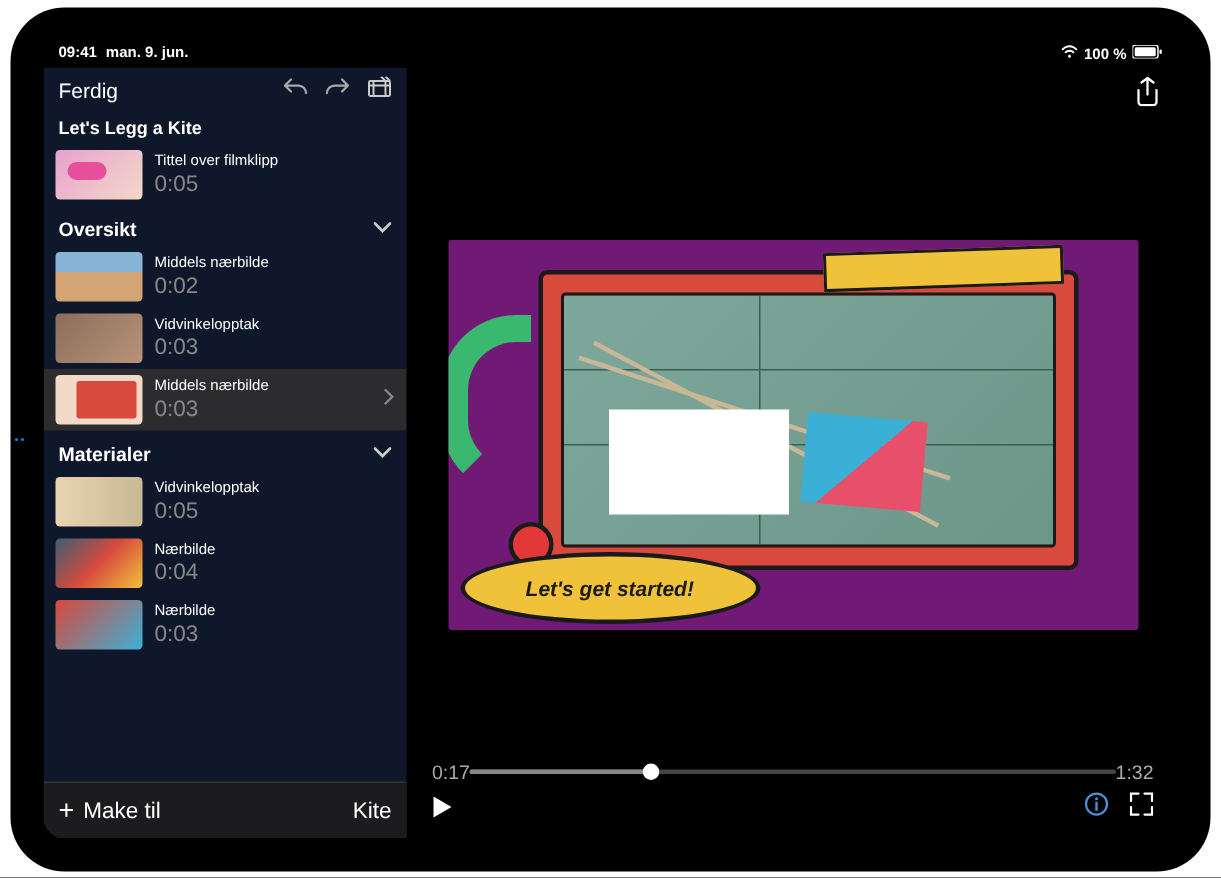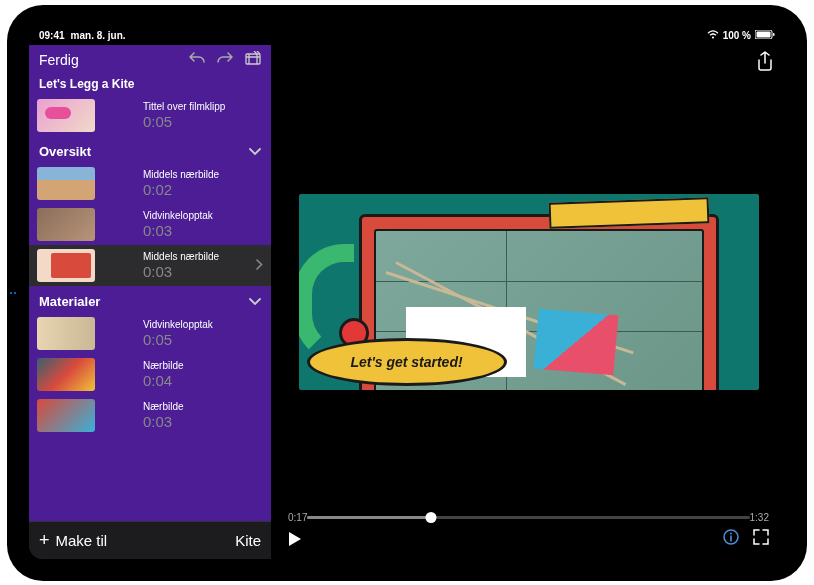--- a/index.html
+++ b/index.html
@@ -27,21 +27,21 @@
 .status-bar {
   height: 18px;
   display: flex; justify-content: space-between; align-items: center;
   padding: 0 10px; font-size: 10px; font-weight: 600;
 }
 .status-left { display:flex; gap:6px }
 .status-right { display:flex; gap:4px; align-items:flex-end }
 .wifi-icon svg, .battery-icon { display:inline-block }
 .app { flex:1; display:flex; overflow:hidden }
 .sidebar {
-  width: 243px; background:#4c1d95;
+  width: 243px; background:#0f172a;
   display:flex; flex-direction:column;
   border-right:1px solid #000;
 }
 .sidebar-top {
   display:flex; justify-content:space-between; align-items:center;
   padding:6px 10px;
 }
 .done-btn { font-size:14px; font-weight:400; color:#fff }
 .top-icons { display:flex; gap:12px; align-items:center }
 .top-icons span { color:#ccc }
@@ -50,26 +50,26 @@
 .clip-row {
   display:flex; align-items:center; gap:8px;
   padding:4px 8px;
 }
 .clip-row.selected { background:#2c2c2e }
 .thumb {
   width:58px; height:33px; border-radius:3px;
   background:#333; flex-shrink:0; overflow:hidden;
   position:relative;
 }
-.clip-meta { flex:1;margin-left:40px; }
+.clip-meta { flex:1; }
 .clip-name { font-size:10px; color:#fff; line-height:1.2 }
 .clip-time { font-size:15px; color:#888 }
 .chev { color:#888; font-size:10px }
 .section-header {
-  display:flex; justify-content:space-between; align-items:flex-end;
+  display:flex; justify-content:space-between; align-items:flex-start;
   padding:8px 10px 4px;
 }
 .section-header .title { font-size:13px; font-weight:600 }
 .section-header .chev { font-size:12px }
 .sidebar-bottom {
   display:flex; justify-content:space-between; align-items:center;
   padding:8px 10px; border-top:1px solid #333;
   background:#1c1c1e;
 }
 .add-btn { display:flex; align-items:center; gap:6px; font-size:15px }
@@ -79,22 +79,22 @@
 .main { flex:1; background:#000; display:flex; flex-direction:column; }
 .main-top {
   display:flex; justify-content:flex-end; padding:6px 12px;
 }
 .main-top span svg { display:block }
 .preview-wrap {
   flex:1; display:flex; align-items:center; justify-content:center;
   padding:10px;
 }
 .preview {
-  width: 460px; height: 196px;
-  background:#0f766e;
+  width: 460px; height: 260px;
+  background:#701a75;
   border-radius:2px;
   position:relative; overflow:hidden;
 }
 .frame {
   position:absolute; left:60px; top:20px;
   width:360px; height:200px;
   background:#d84a3c;
   border:3px solid #1a1a1a;
   border-radius:6px;
 }
@@ -126,21 +126,21 @@
   background:#e23838; border:3px solid #1a1a1a; border-radius:50% }
 .bubble { position:absolute; left:8px; bottom:4px;
   background:#f0c23a; border:3px solid #1a1a1a;
   border-radius:50%; width:200px; height:48px;
   display:flex; align-items:center; justify-content:center; }
 .bubble-text { font-weight:700; font-size:14px; color:#1a1a1a; font-style:italic }
 
 .play-controls {
   padding:4px 16px 10px;
 }
-.timebar { display:flex; align-items:center; gap:0; font-size:10px; color:#aaa }
+.timebar { display:flex; align-items:center; gap:0; font-size:13px; color:#aaa }
 .track { flex:1; height:3px; background:#444; position:relative; border-radius:2px }
 .progress { position:absolute; left:0; top:0; bottom:0; width:28%; background:#888;
   border-radius:2px }
 .playhead { position:absolute; left:28%; top:-4px; width:11px; height:11px;
   background:#fff; border-radius:50%; transform:translateX(-50%) }
 .controls-row { display:flex; justify-content:space-between; align-items:center;
   margin-top:6px }
 .play-btn svg { display:block }
 .right-controls { display:flex; gap:14px; align-items:center }
 
@@ -167,21 +167,21 @@
 <div class="device">
   <div class="edge-handle">
     <span></span>
       <span></span>
   </div>
   <div class="screen">
 
     <div class="status-bar">
       <div class="status-left">
         <span>09:41</span>
-        <span>man. 8. jun.</span>
+        <span>man. 9. jun.</span>
       </div>
       <div class="status-right">
         <span class="wifi-icon">
           <svg width="12" height="9" viewBox="0 0 12 9">
               <path d="M6 8.5c.6 0 1-.4 1-1s-.4-1-1-1-1 .4-1 1 .4 1 1 1zm-2.5-2.8c.7-.7 1.6-1 2.5-1s1.8.3 2.5 1l.9-.9C8.3 3.7 7.2 3.2 6 3.2s-2.3.5-3.4 1.6l.9.9zm-2-2C3 2.2 4.5 1.5 6 1.5s3 .7 4.5 2.2l.9-.9C9.6 1 7.9.2 6 .2S2.4 1 .6 2.8l.9.9z" fill="#fff"></path>
             </svg>
         </span>
         <span>100 %</span>
         <span class="battery-icon">
           <svg width="20" height="9" viewBox="0 0 20 9">

